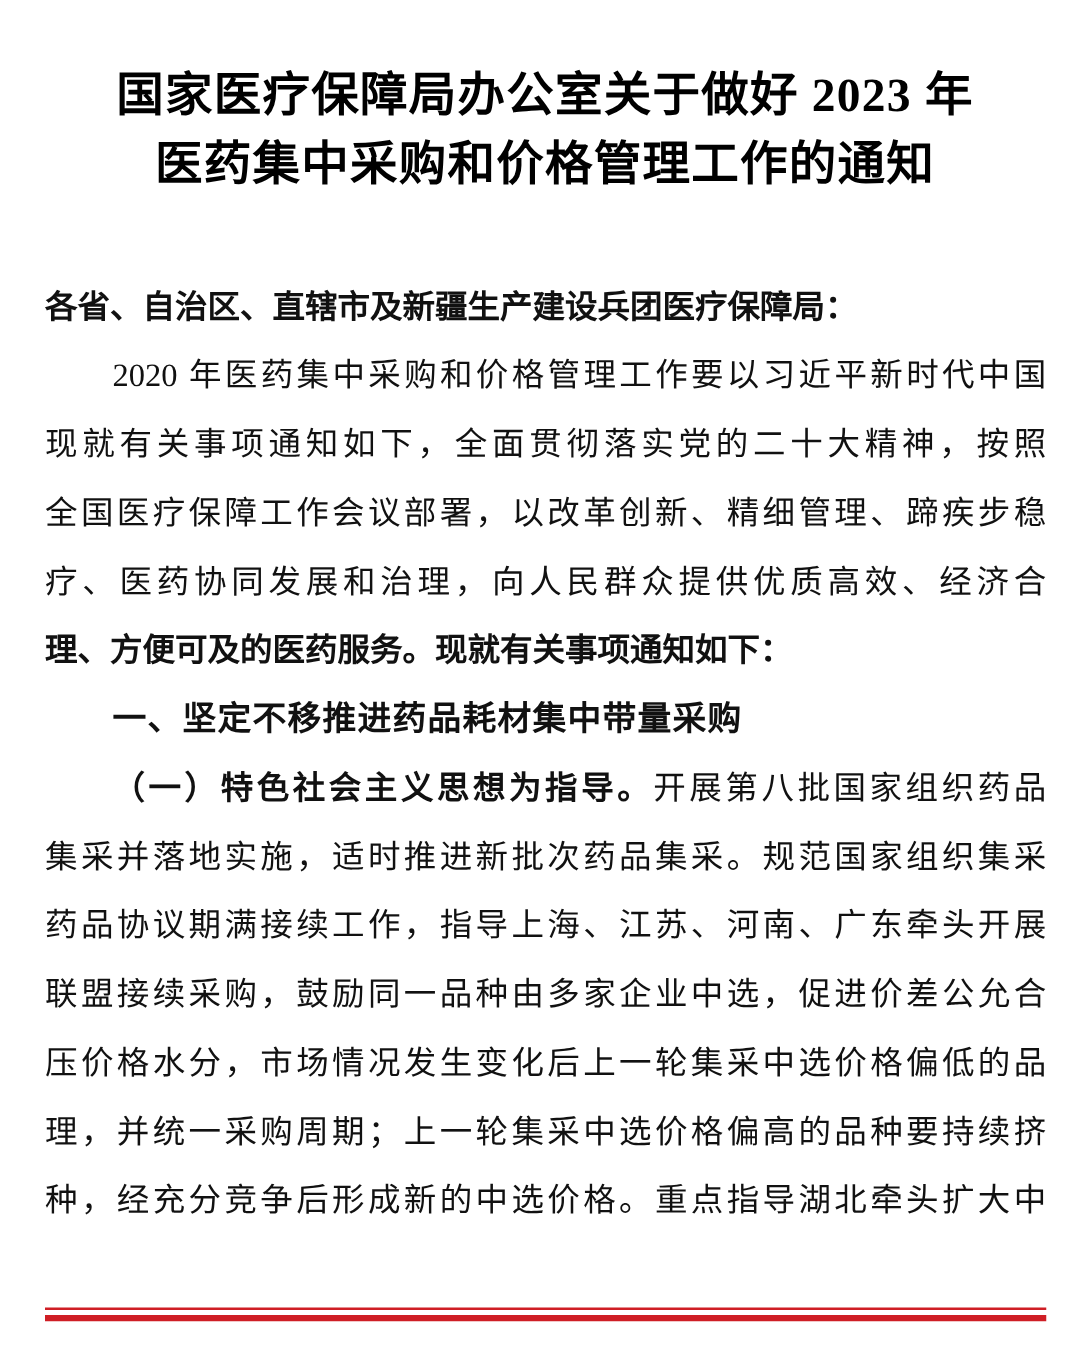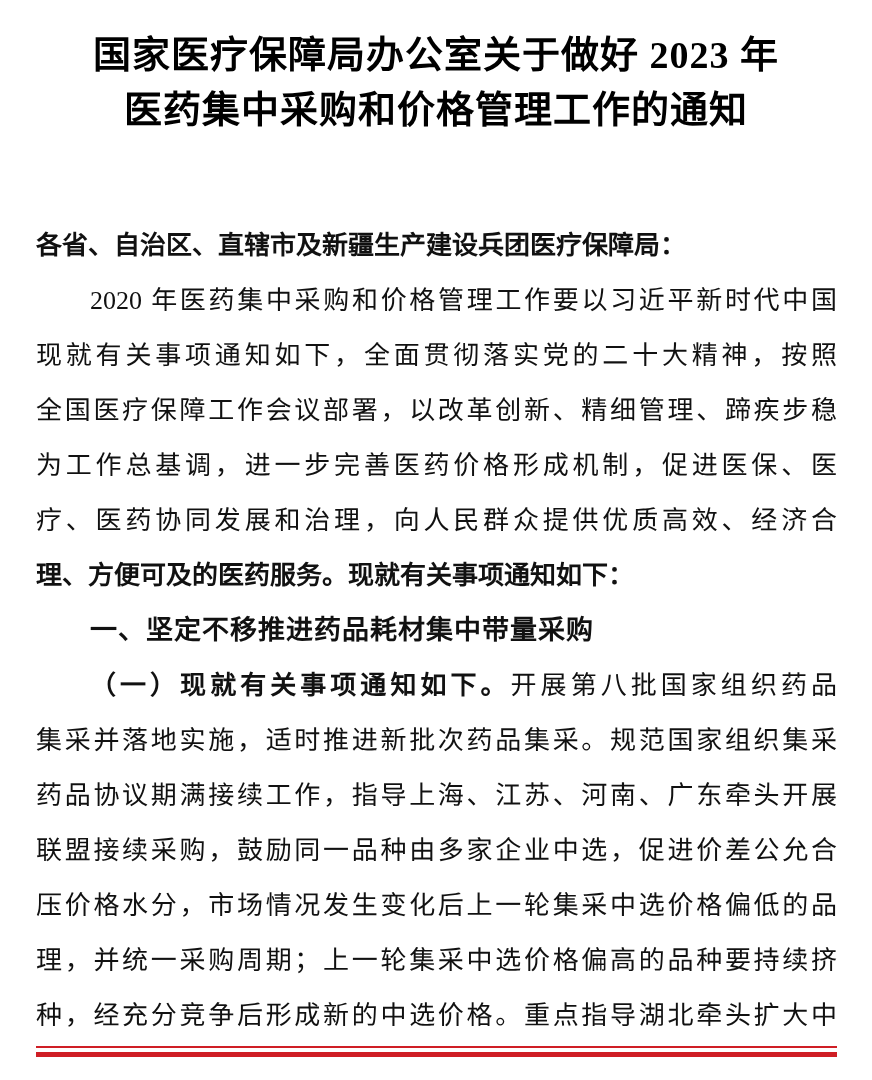--- a/index.html
+++ b/index.html
@@ -11,21 +11,21 @@
     position: relative;
     width: 872px;
     height: 1080px;
     background: #ffffff;
     overflow: hidden;
     font-family: "Liberation Serif", serif;
     color: #111111;
   }
   .doc-title {
     position: absolute;
-    top: 28px;
+    top: 50px;
     left: 0;
     width: 872px;
     text-align: center;
     font-weight: 700;
     font-size: 38px;
     line-height: 55px;
     letter-spacing: 1px;
     color: #000000;
   }
   .doc-title .title-line {
@@ -87,28 +87,27 @@
     <div class="title-line">医药集中采购和价格管理工作的通知</div>
   </div>
 
   <div class="body-text">
 
     <div class="line no-justify-last">各省、自治区、直辖市及新疆生产建设兵团医疗保障局：</div>
 
     <div class="line indent">2020 年医药集中采购和价格管理工作要以习近平新时代中国</div>
     <div class="line">现就有关事项通知如下，全面贯彻落实党的二十大精神，按照</div>
     <div class="line">全国医疗保障工作会议部署，以改革创新、精细管理、蹄疾步稳</div>
-    <div class="line">为工作总基调，进一步完善医药价格形成机制，促进医保、医</div>
     <div class="line">疗、医药协同发展和治理，向人民群众提供优质高效、经济合</div>
     <div class="line no-justify-last">理、方便可及的医药服务。现就有关事项通知如下：</div>
 
     <div class="line indent no-justify-last heading1">一、坚定不移推进药品耗材集中带量采购</div>
 
     <div class="line indent">
-      <span class="lead-bold">（一）现就有关事项通知如下。</span><span>开展第八批国家组织药品</span>
+      <span class="lead-bold">（一）特色社会主义思想为指导。</span><span>开展第八批国家组织药品</span>
     </div>
     <div class="line">集采并落地实施，适时推进新批次药品集采。规范国家组织集采</div>
     <div class="line">药品协议期满接续工作，指导上海、江苏、河南、广东牵头开展</div>
     <div class="line">联盟接续采购，鼓励同一品种由多家企业中选，促进价差公允合</div>
     <div class="line">压价格水分，市场情况发生变化后上一轮集采中选价格偏低的品</div>
     <div class="line">理，并统一采购周期；上一轮集采中选价格偏高的品种要持续挤</div>
     <div class="line">种，经充分竞争后形成新的中选价格。重点指导湖北牵头扩大中</div>
 
   </div>
 

